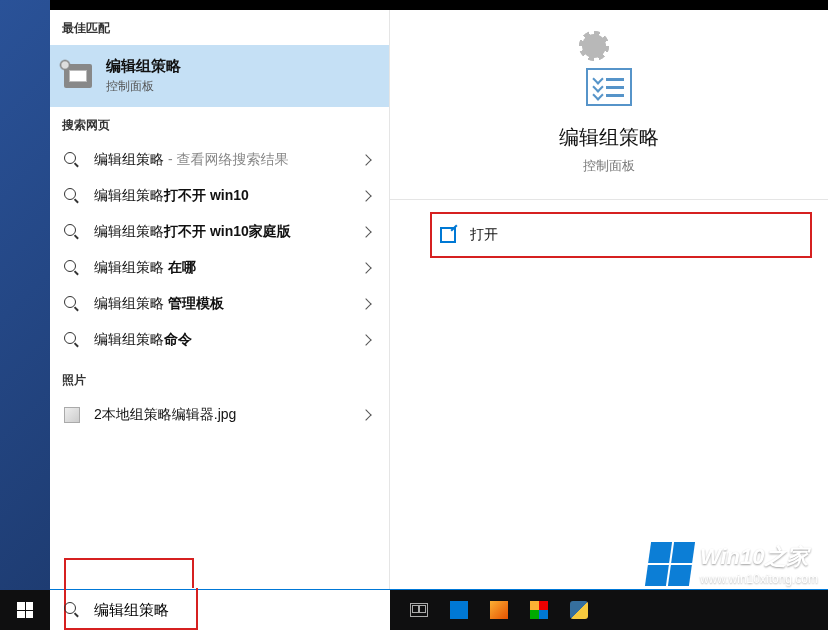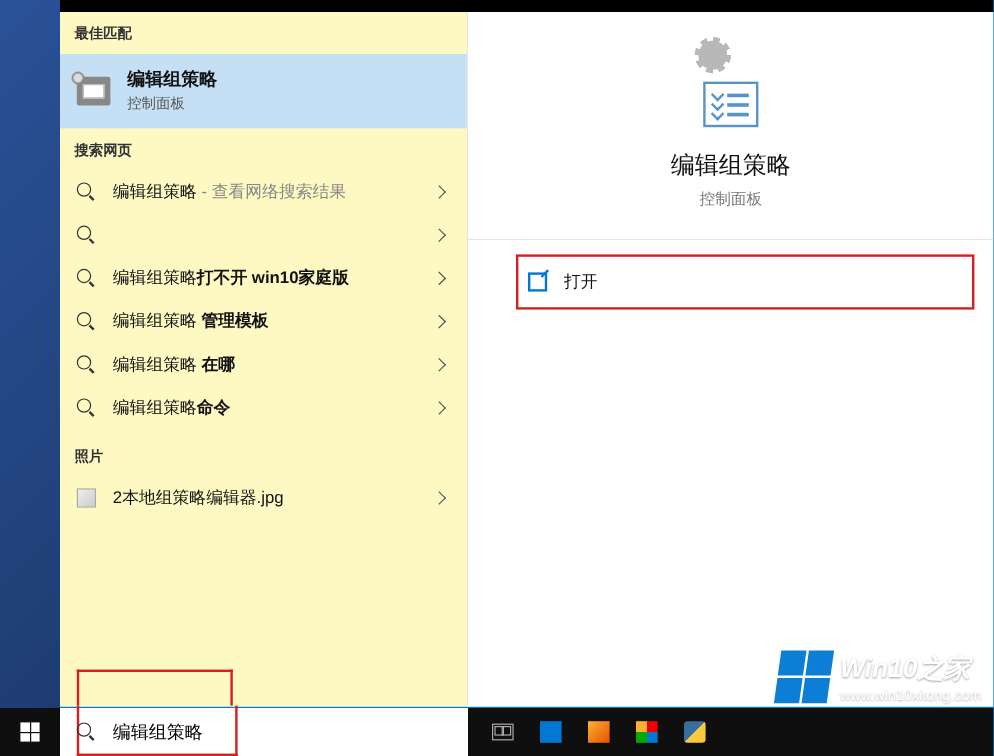--- a/index.html
+++ b/index.html
@@ -1,19 +1,19 @@
 <!DOCTYPE html>
 <html><head>
   <meta charset="utf-8">
   <style>
     * { margin: 0; padding: 0; box-sizing: border-box; font-family: "Microsoft YaHei", "Segoe UI", sans-serif; }
     body { width: 828px; height: 630px; background: #0078d7; position: relative; overflow: hidden; }
     .desktop-left { position: absolute; left: 0; top: 0; width: 50px; height: 590px; background: linear-gradient(135deg, #2a5298, #1e3c72); }
     .top-bar { position: absolute; left: 50px; top: 0; width: 778px; height: 10px; background: #000; }
-    .search-panel { position: absolute; left: 50px; top: 10px; width: 340px; height: 579px; background: #fef9c3; border-right: 1px solid #e5e5e5; }
+    .search-panel { position: absolute; left: 50px; top: 10px; width: 340px; height: 579px; background: #ffffff; border-right: 1px solid #e5e5e5; }
     .details-panel { position: absolute; left: 390px; top: 10px; width: 438px; height: 579px; background: #fff; }
     .section-header { font-size: 12px; color: #333; padding: 10px 12px 8px; font-weight: 600; }
     .best-match-item { display: flex; align-items: center; padding: 12px 14px; background: #c5e0f5; cursor: pointer; }
     .best-icon { width: 28px; height: 24px; background: #888; margin-right: 14px; position: relative; border-radius: 2px; display: flex; align-items: center; justify-content: center; }
     .best-icon::before { content: ""; position: absolute; left: -6px; top: -6px; width: 14px; height: 14px; background: radial-gradient(circle, #ddd 30%, #888 45%, transparent 60%); border-radius: 50%; }
     .best-icon-inner { width: 18px; height: 12px; background: #fff; border: 1px solid #bbb; }
     .best-text { display: flex; flex-direction: column; }
     .best-title { font-size: 15px; font-weight: 600; color: #111; }
     .best-sub { font-size: 12px; color: #555; margin-top: 2px; }
     .list-item { display: flex; align-items: center; justify-content: space-between; padding: 0 14px; height: 36px; cursor: pointer; }
@@ -91,41 +91,42 @@
   <div class="list-item">
     <div class="li-left">
       <div class="search-icon-sm"></div>
       <div class="li-text"><span>编辑组策略</span><span class="bold"></span><span class="dim"> - 查看网络搜索结果</span></div>
     </div>
     <div class="chev"></div>
   </div>
   <div class="list-item">
     <div class="li-left">
       <div class="search-icon-sm"></div>
+      <div class="li-text"><span>编辑组策略</span><span class="bold">打不开 win10</span></div>
     </div>
     <div class="chev"></div>
   </div>
   <div class="list-item">
     <div class="li-left">
       <div class="search-icon-sm"></div>
       <div class="li-text"><span>编辑组策略</span><span class="bold">打不开 win10家庭版</span></div>
     </div>
     <div class="chev"></div>
   </div>
   <div class="list-item">
     <div class="li-left">
       <div class="search-icon-sm"></div>
+      <div class="li-text"><span>编辑组策略</span><span class="bold"> 在哪</span></div>
+    </div>
+    <div class="chev"></div>
+  </div>
+  <div class="list-item">
+    <div class="li-left">
+      <div class="search-icon-sm"></div>
       <div class="li-text"><span>编辑组策略</span><span class="bold"> 管理模板</span></div>
-    </div>
-    <div class="chev"></div>
-  </div>
-  <div class="list-item">
-    <div class="li-left">
-      <div class="search-icon-sm"></div>
-      <div class="li-text"><span>编辑组策略</span><span class="bold"> 在哪</span></div>
     </div>
     <div class="chev"></div>
   </div>
   <div class="list-item">
     <div class="li-left">
       <div class="search-icon-sm"></div>
       <div class="li-text"><span>编辑组策略</span><span class="bold">命令</span></div>
     </div>
     <div class="chev"></div>
   </div>

